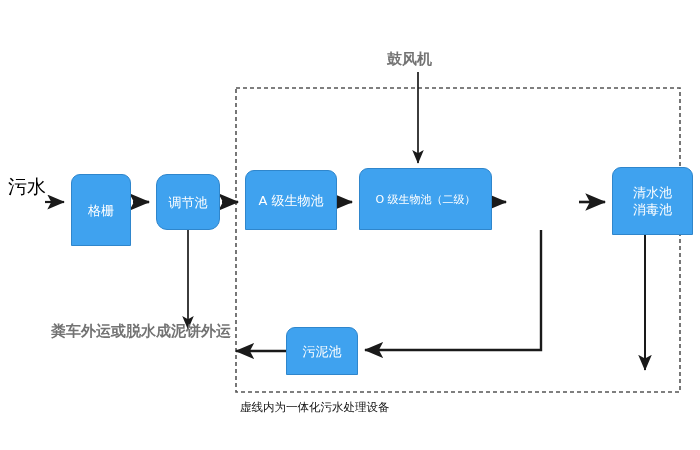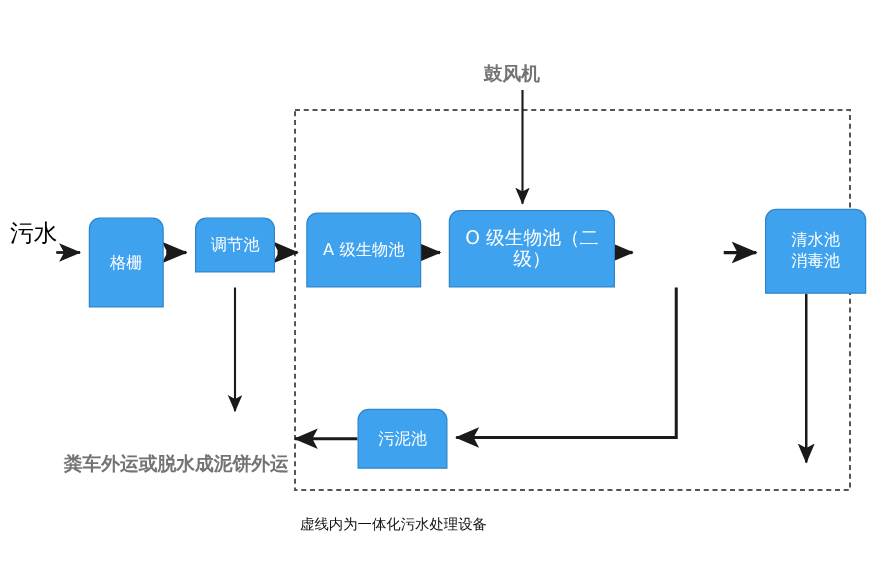--- a/index.html
+++ b/index.html
@@ -35,21 +35,21 @@
     align-items: center;
     justify-content: center;
     color: #ffffff;
     font-size: 13px;
     line-height: 17px;
     text-align: center;
     letter-spacing: 0px;
     white-space: pre-line;
     z-index: 3;
   }
-  .node.small-text { font-size: 15px; }
+  .node.small-text { font-size: 11px; }
   .label {
     position: absolute;
     white-space: nowrap;
     z-index: 4;
   }
   .label-black {
     color: #000000;
     font-size: 19px;
     font-weight: 400;
   }
@@ -110,21 +110,21 @@
     </g>
     <g>
       <path d="M 645 235 L 645 370" stroke="#1a1a1a" stroke-width="2.0" fill="none" marker-end="url(#ah)"></path>
     </g>
   </svg>
 
   <div class="node" style="left:71px; top:174px; width:60px; height:72px;">
     <span>格栅</span>
   </div>
 
-  <div class="node" style="left:156px; top:174px; width:64px; height:44px;">
+  <div class="node" style="left:156px; top:174px; width:64px; height:56px;border-radius:11px;">
     <span>调节池</span>
   </div>
 
   <div class="node" style="left:245px; top:170px; width:92px; height:60px;">
     <span>A 级生物池</span>
   </div>
 
   <div class="node small-text" style="left:359px; top:168px; width:133px; height:62px;">
     <span>O 级生物池（二级）</span>
   </div>
@@ -136,18 +136,18 @@
   </div>
 
   <div class="node" style="left:286px; top:327px; width:72px; height:48px;text-align:center;">
     <span>污泥池</span>
   </div>
 
   <div class="label label-black" style="left:8px; top:174px;">污水</div>
 
   <div class="label label-blue" style="left:387px; top:50px;">鼓风机</div>
 
-  <div class="label label-blue" style="left:51px; top:362px;text-align:right;">粪车外运或脱水成泥饼外运</div>
+  <div class="label label-blue" style="left:51px; top:322px;text-align:right;">粪车外运或脱水成泥饼外运</div>
 
 
-  <div class="label label-caption" style="left:240px; top:412px;">虚线内为一体化污水处理设备</div>
+  <div class="label label-caption" style="left:240px; top:400px;">虚线内为一体化污水处理设备</div>
 
 </div>
 
 </body></html>

